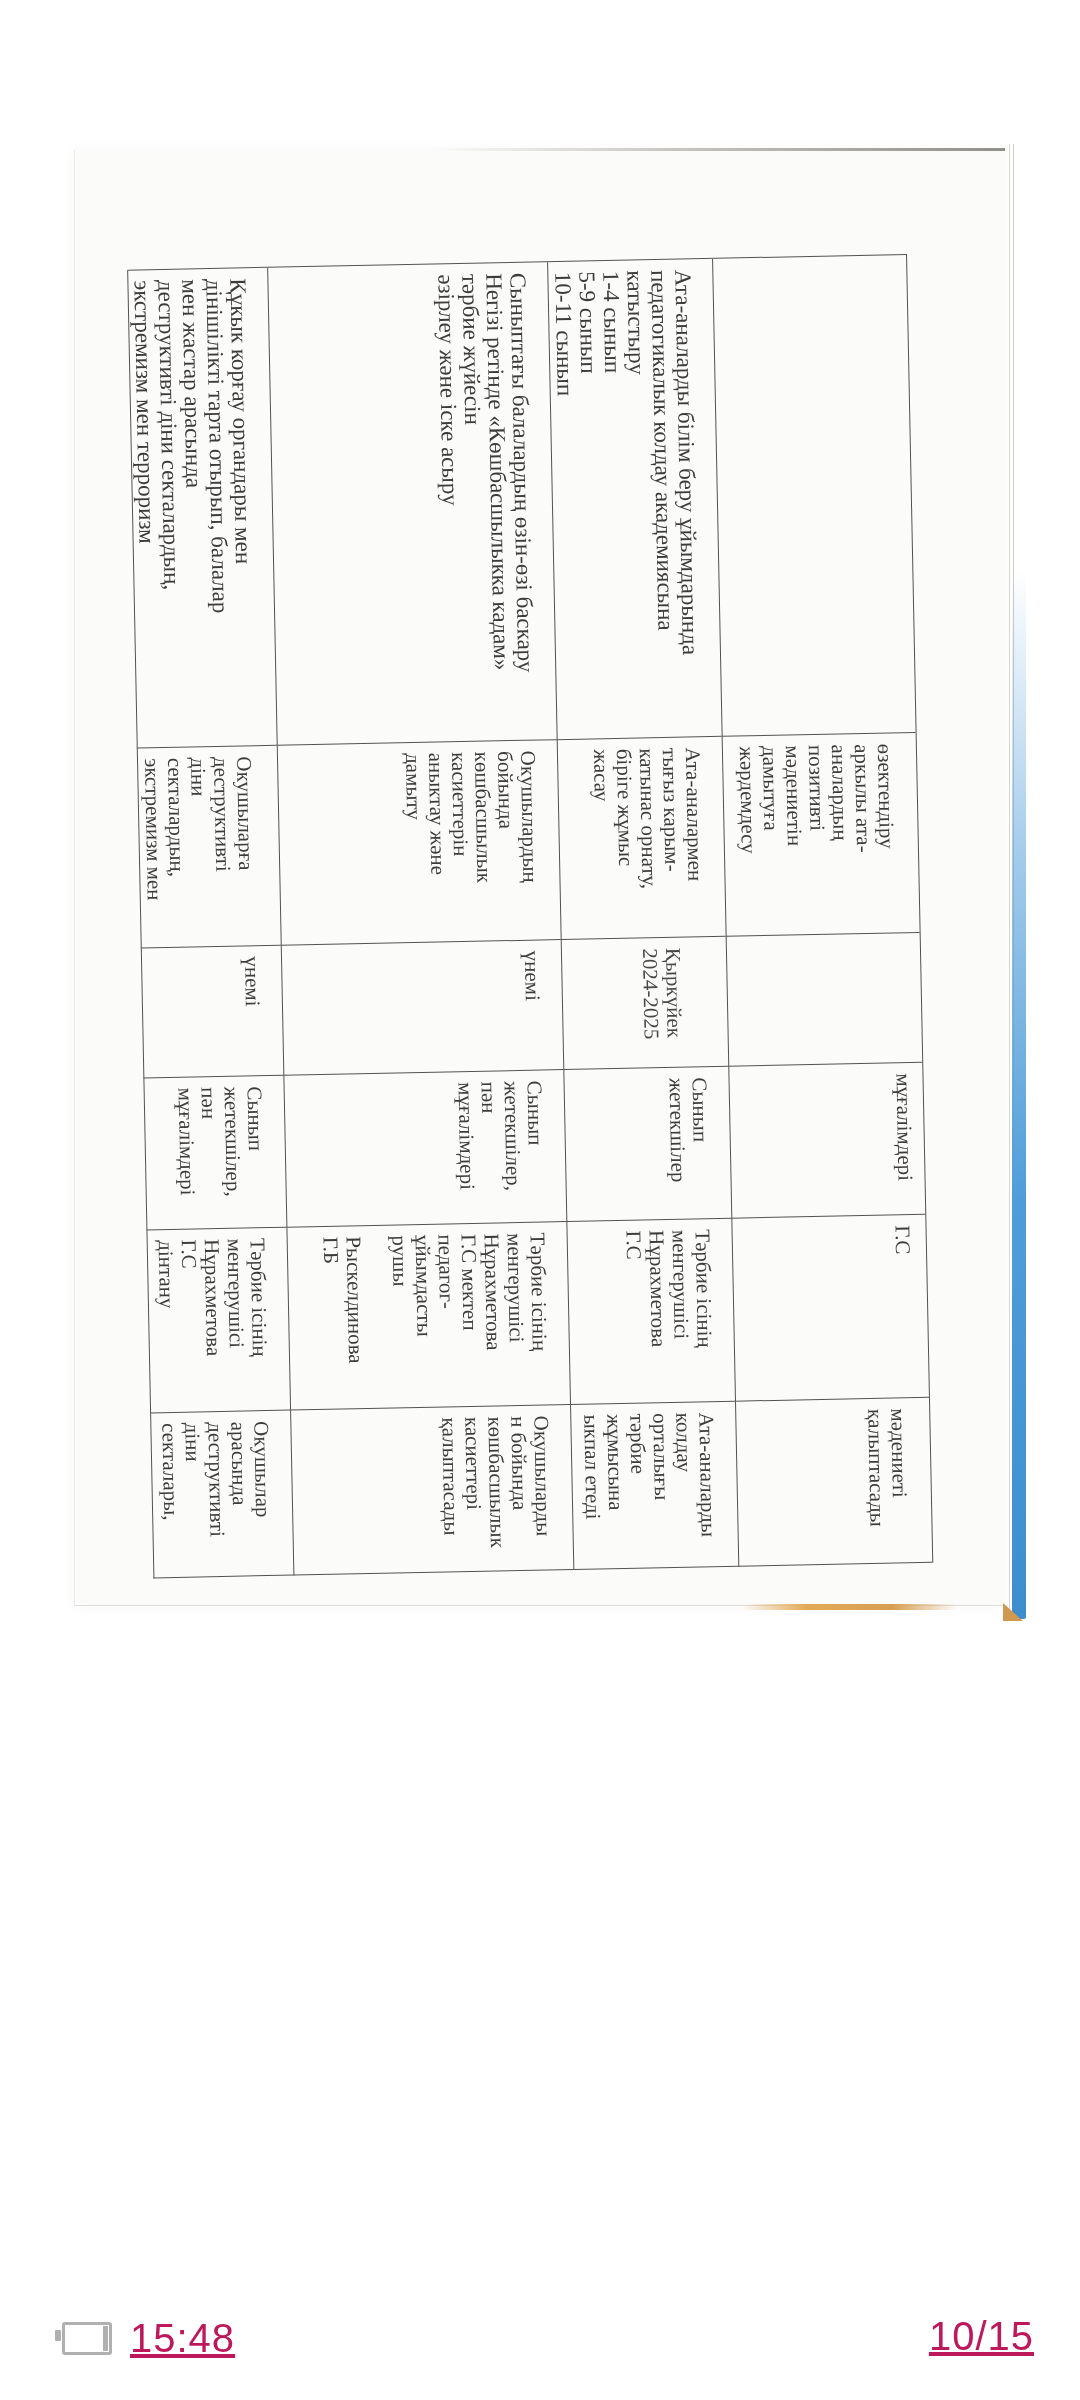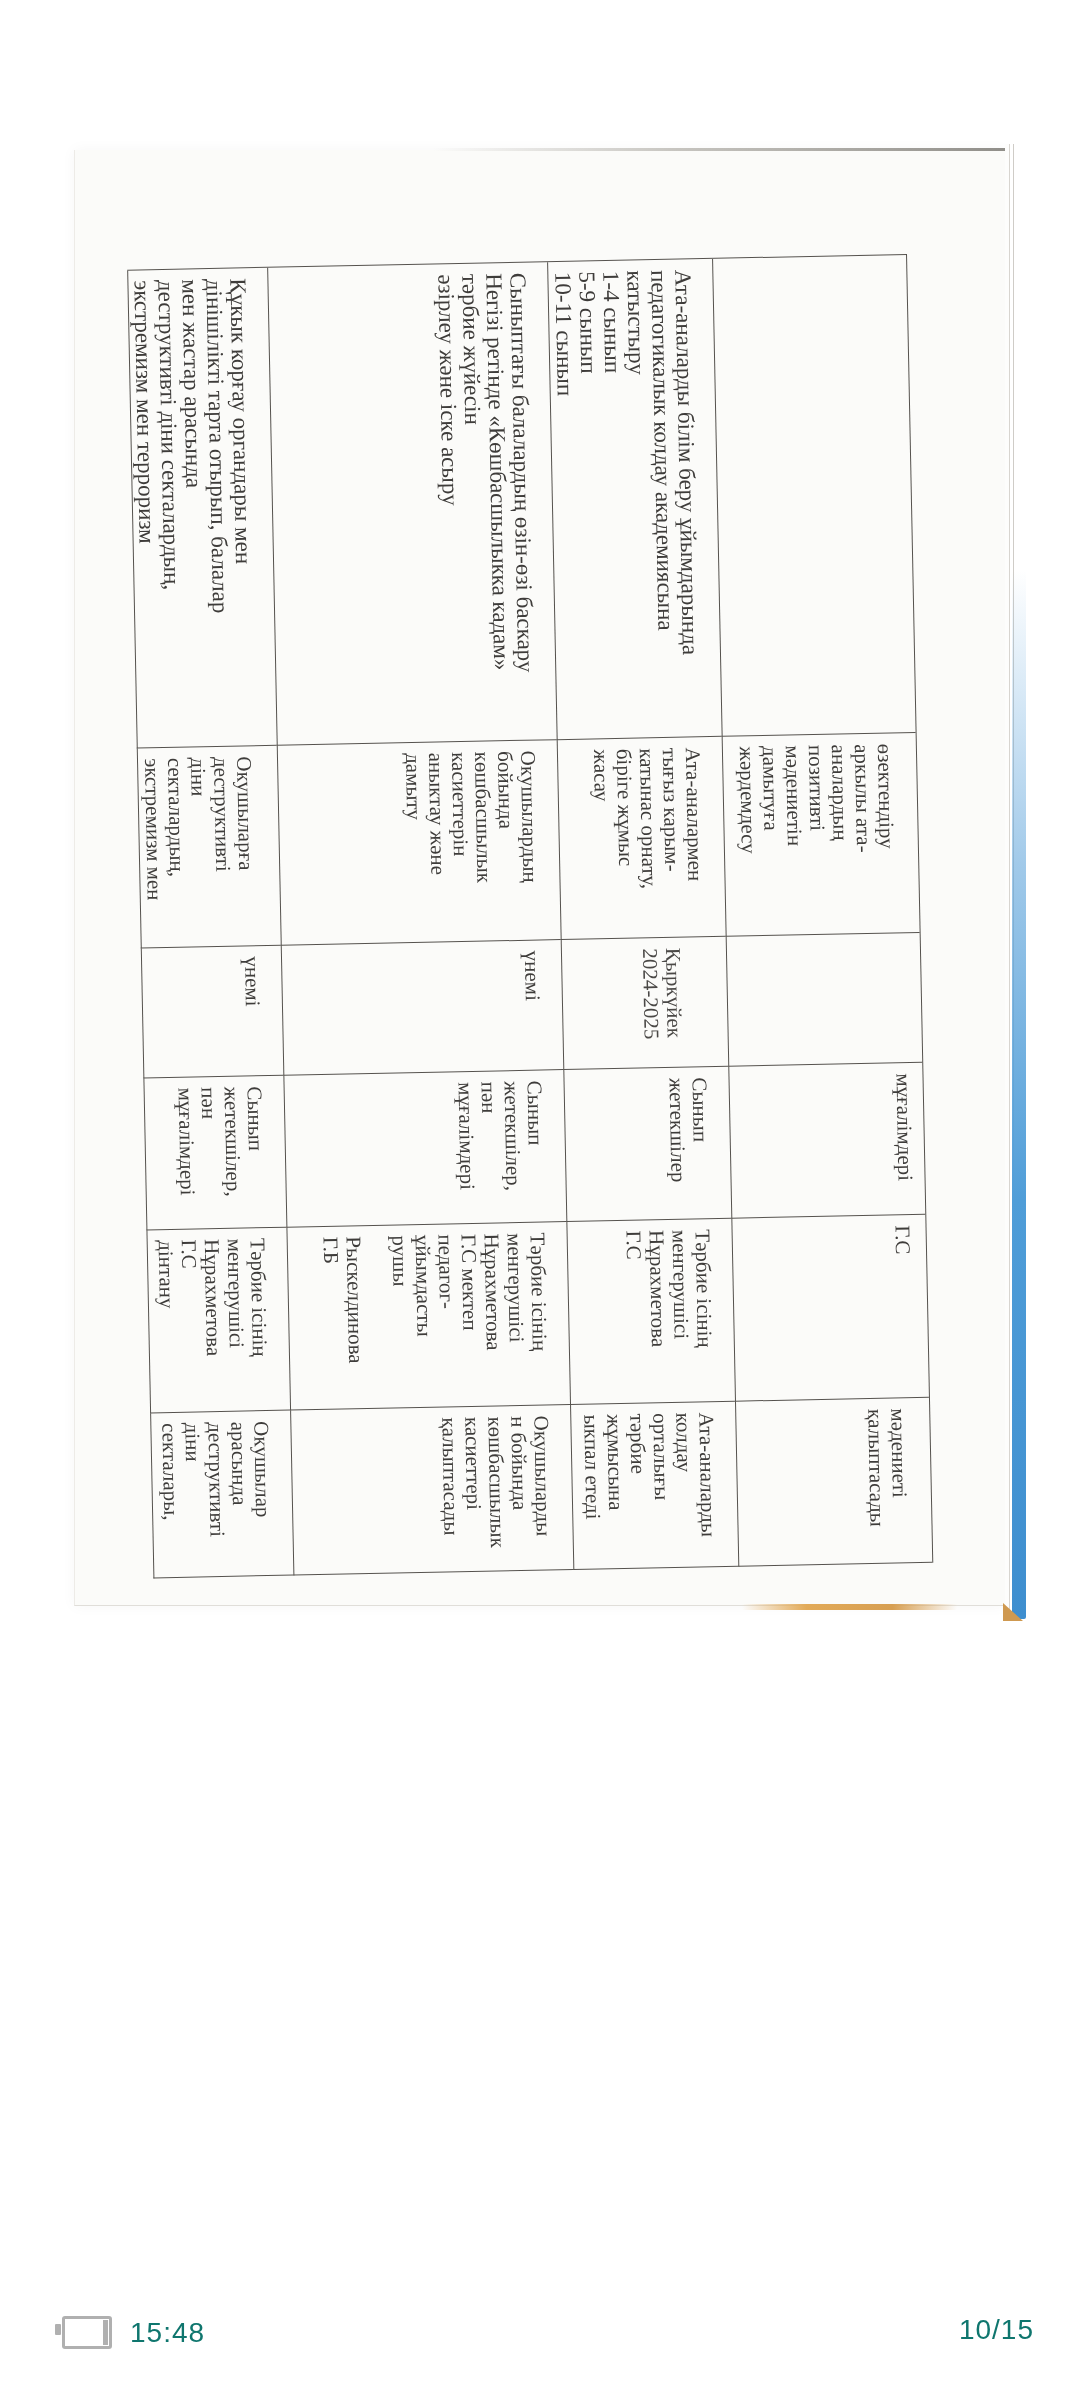--- a/index.html
+++ b/index.html
@@ -47,21 +47,21 @@
   .cell.r1.c2{padding-top:42px;color:#4a4846;}
   .cell.r3.c1{padding-top:22px;}
 
   
   .footer{position:absolute;left:0;right:0;top:2308px;height:70px;color:#a5a5a5;}
   .footer .left{position:absolute;left:62px;top:8px;display:flex;align-items:center;gap:18px;}
   .battery{position:relative;width:44px;height:27px;border:3px solid #b0b0b0;border-radius:3px;}
   .battery::before{content:'';position:absolute;left:-10px;top:5px;width:6px;height:11px;
                    background:#b0b0b0;border-radius:1px;}
   .battery::after{content:'';position:absolute;right:1px;top:1px;bottom:1px;width:5px;background:#b0b0b0;}
-  .time,.pages{font-size:28px;letter-spacing:1px;color:#0f766e;}
+  .time,.pages{font-size:40px;letter-spacing:1px;color:#be185d;text-decoration:underline;}
   .footer .right{position:absolute;right:46px;top:6px;}
 </style>
 </head>
 <body>
 
 <div class="screen">
 
   <div class="doc-rotated">
     <div class="page-stack"></div>
     <div class="blue-edge"></div>

